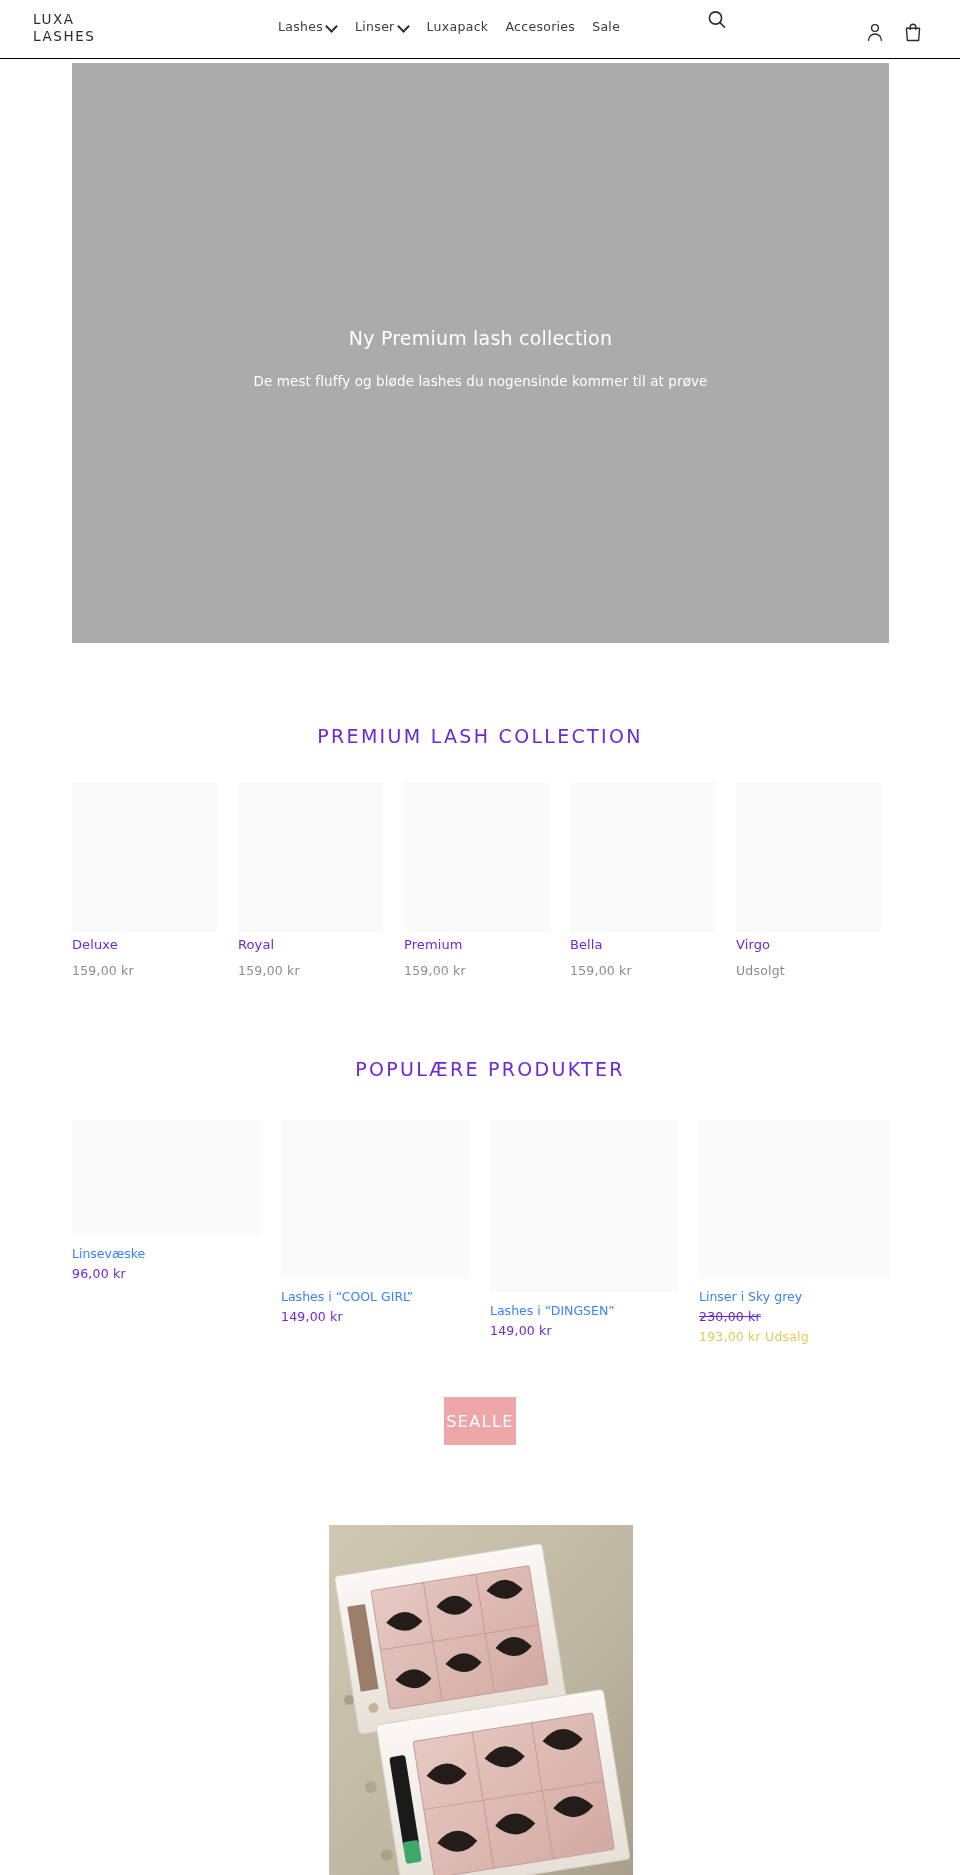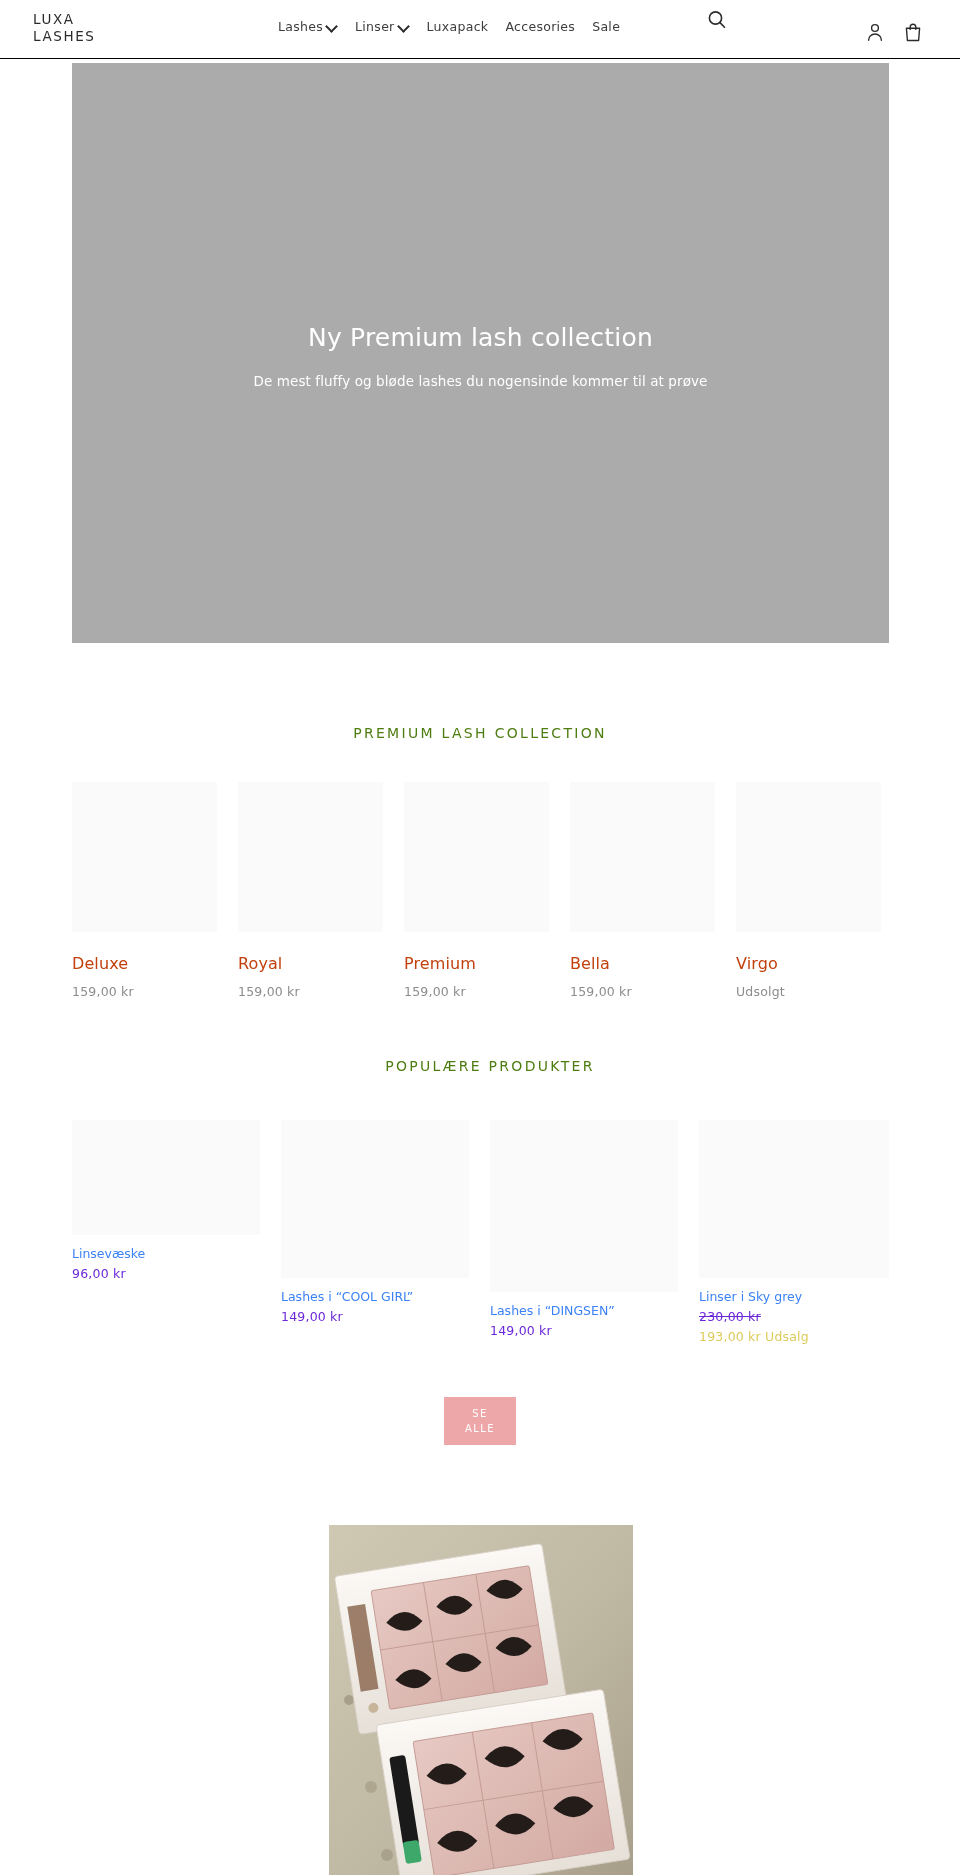--- a/index.html
+++ b/index.html
@@ -93,62 +93,62 @@
     overflow: hidden;
   }
   .hero-inner {
     position: absolute;
     left: 0; right: 0;
     top: 258px;
     text-align: center;
   }
   .hero-title {
     color: #ffffff;
-    font-size: 25px;
+    font-size: 19px;
     font-weight: 400;
     letter-spacing: .2px;
     line-height: 34px;
   }
   .hero-sub {
     color: #ffffff;
     font-size: 13.5px;
     font-weight: 400;
     letter-spacing: .1px;
     margin-top: 18px;
   }
 
   
   .section-title {
     text-align: center;
-    font-size: 14px;
+    font-size: 19px;
     letter-spacing: 2.3px;
-    color: #4d7c0f;
+    color: #6d28d9;
     font-weight: 400;
   }
   .st-premium { position: absolute; left: 0; right: 0; top: 725px; }
   .st-popular { position: absolute; left: 0; right: 0; top: 1058px; padding-left: 20px; }
 
   
   .premium-grid {
     position: absolute;
     left: 72px;
     top: 782px;
     width: 817px;
     display: flex;
     gap: 21px;
   }
   .p-card { width: 145px; cursor: pointer; }
   .p-thumb {
     width: 145px; height: 150px;
     background: #fafafa;
   }
   .p-name {
-    margin-top: 22px;
-    font-size: 16px;
-    color: #c2410c;
+    margin-top: 5px;
+    font-size: 13px;
+    color: #6d28d9;
     letter-spacing: .1px;
   }
   .p-price {
     margin-top: 11px;
     font-size: 12.5px;
     color: #8c8c8c;
     letter-spacing: .2px;
   }
 
   
@@ -186,27 +186,27 @@
   
   .see-all {
     position: absolute;
     left: 444px;
     top: 1397px;
     width: 72px;
     height: 48px;
     background: #eda7a8;
     border: none;
     color: #ffffff;
-    font-size: 10px;
+    font-size: 16px;
     letter-spacing: 1.4px;
     font-family: inherit;
     line-height: 15px;
     cursor: pointer;
     display: flex;
-    flex-direction: column;
+    flex-direction: row;
     align-items: center;
     justify-content: center;
     padding: 8px;
   }
   .see-all span { display: block; }
 
   
   .feature-image {
     position: absolute;
     left: 329px;

